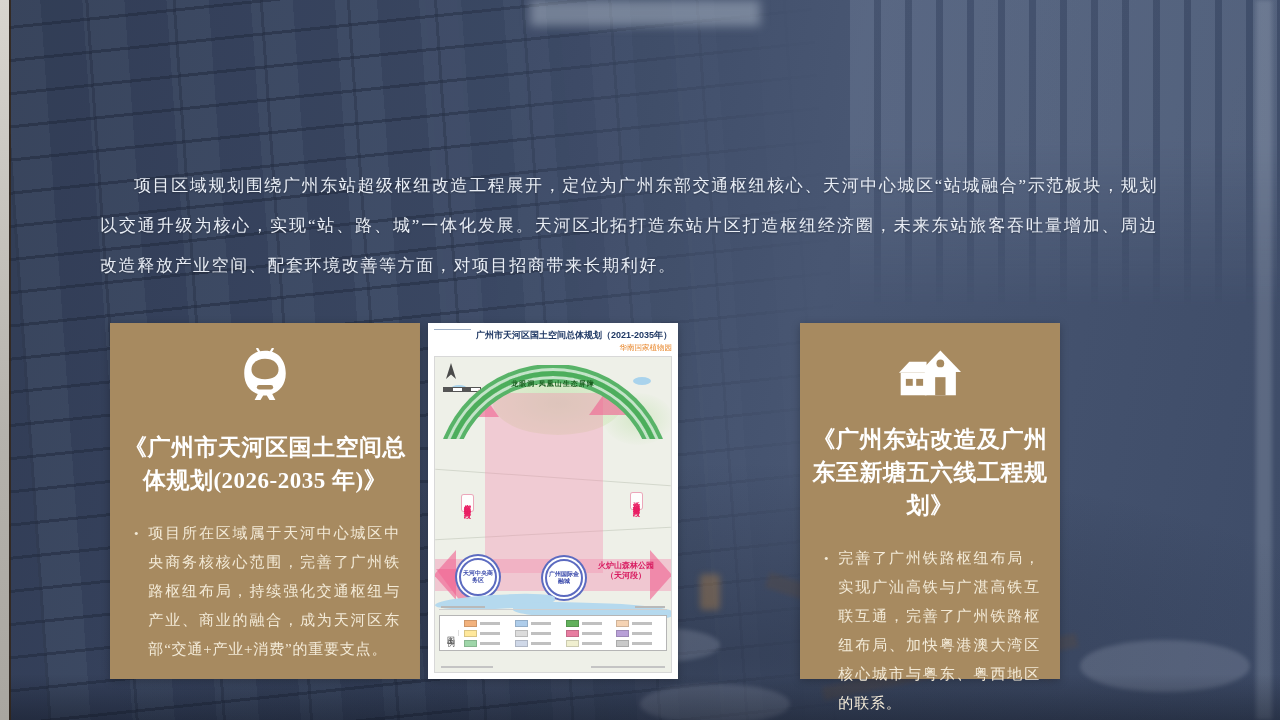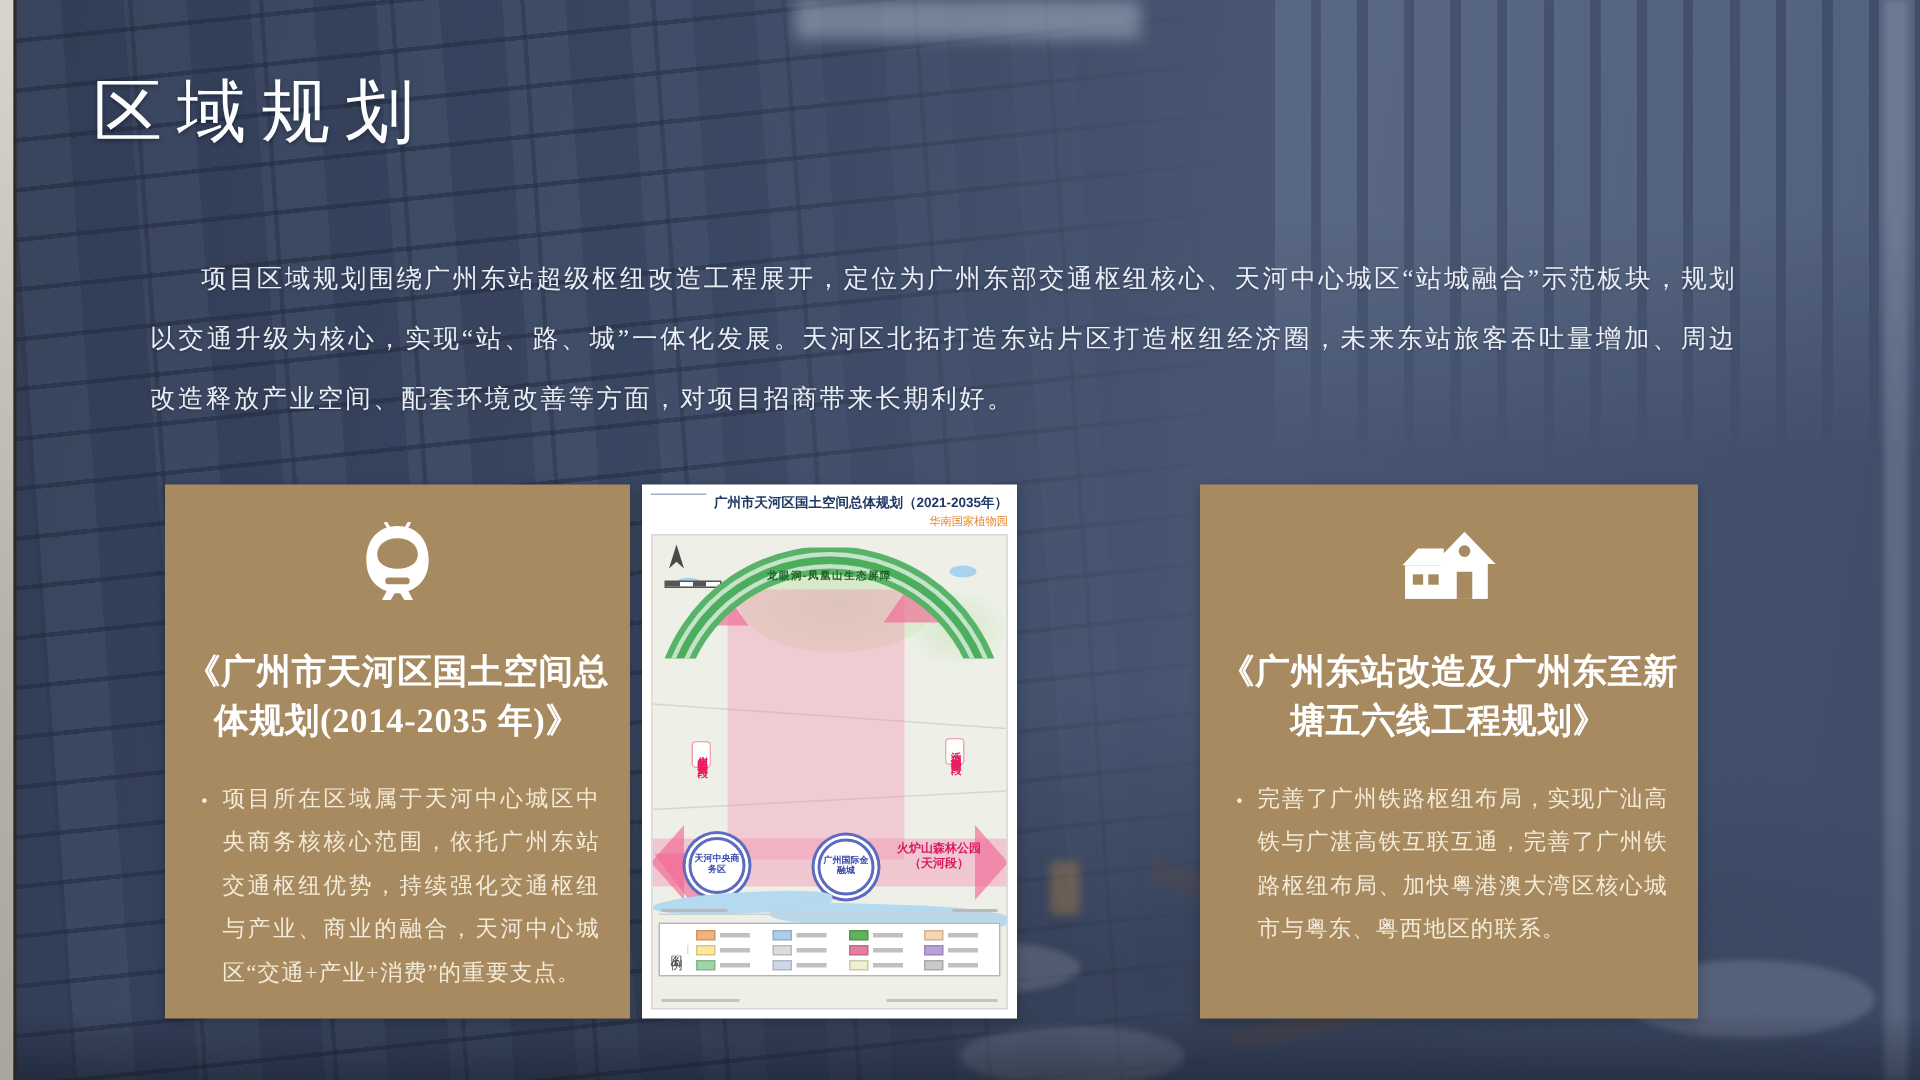--- a/index.html
+++ b/index.html
@@ -31,21 +31,21 @@
   .left-strip{position:absolute;left:0;top:0;width:9px;height:720px;background:linear-gradient(180deg,#d8d5cf,#b5b2ac 60%,#a9a6a0);}
   .left-line{position:absolute;left:9px;top:0;width:2px;height:720px;background:rgba(50,36,22,.8);}
 
   
   .page-title{position:absolute;left:62px;top:44px;margin:0;color:#fcfdff;font-size:46px;font-weight:400;letter-spacing:10px;text-shadow:0 1px 3px rgba(0,0,0,.35);}
   .intro{position:absolute;left:100px;top:166px;width:1058px;margin:0;color:#e9eef6;font-size:17px;line-height:40px;letter-spacing:1.6px;text-indent:2em;text-align:justify;text-shadow:0 1px 2px rgba(0,0,0,.3);}
 
   
   .card{position:absolute;top:323px;height:356px;background:#a78a60;box-shadow:0 2px 8px rgba(0,0,0,.25);display:flex;flex-direction:column;align-items:center;box-sizing:border-box;}
   .card-left{left:110px;width:310px;}
-  .card-right{left:800px;width:332px;}
+  .card-right{left:800px;width:260px;}
   .icon-wrap{margin-top:24px;height:58px;display:flex;align-items:center;justify-content:center;}
   .card-title{margin:26px 10px 0;color:#ffffff;font-size:23px;line-height:33px;font-weight:600;text-align:center;letter-spacing:.5px;}
   .bullet{display:flex;gap:9px;margin:22px 20px 0 24px;color:#f3ead7;font-size:15px;line-height:29px;letter-spacing:.8px;text-align:justify;}
   .bullet .dot{flex:0 0 auto;font-size:13px;line-height:29px;color:#f3ead7;}
 
   
   .map-card{position:absolute;left:428px;top:323px;width:250px;height:356px;background:#ffffff;box-sizing:border-box;padding:6px;display:flex;flex-direction:column;font-family:"Liberation Sans","DejaVu Sans",sans-serif;box-shadow:0 2px 8px rgba(0,0,0,.25);}
   .map-title-row{display:flex;align-items:flex-start;justify-content:flex-end;gap:5px;}
   .map-title-row .rule{flex:1;height:1px;background:#9fb0c6;}
   .map-title{color:#1f3864;font-size:9px;font-weight:700;white-space:nowrap;}
@@ -117,36 +117,35 @@
   <div class="plate" style="left:850px;top:592px;width:130px;height:40px;"></div>
   <div class="plate" style="left:1080px;top:640px;width:170px;height:52px;"></div>
   <div class="plate" style="left:640px;top:684px;width:150px;height:40px;"></div>
   <div class="wood" style="left:760px;top:618px;width:300px;height:16px;transform:rotate(18deg);"></div>
   <div class="wood" style="left:820px;top:660px;width:260px;height:14px;transform:rotate(-12deg);"></div>
   <div class="oj" style="left:700px;top:574px;width:20px;height:36px;"></div>
   <div class="bottom-shade"></div>
   <div class="left-strip"></div>
   <div class="left-line"></div>
 
-  <h1 class="page-title">区域规划</h1>
   <p class="intro">项目区域规划围绕广州东站超级枢纽改造工程展开，定位为广州东部交通枢纽核心、天河中心城区“站城融合”示范板块，规划以交通升级为核心，实现“站、路、城”一体化发展。天河区北拓打造东站片区打造枢纽经济圈，未来东站旅客吞吐量增加、周边改造释放产业空间、配套环境改善等方面，对项目招商带来长期利好。</p>
 
   <section class="card card-left">
     <div class="icon-wrap">
       <svg width="58" height="56" viewBox="0 0 64 62" aria-hidden="true">
         <path d="M26 5 L23 0 M38 5 L41 0" stroke="#ffffff" stroke-width="2.5"></path>
         <path d="M32 3 C17 3 9 14 9 28 C9 41 16 48 24 51 L20.5 57.5 L27 57.5 L30 52.5 L34 52.5 L37 57.5 L43.5 57.5 L40 51 C48 48 55 41 55 28 C55 14 47 3 32 3 Z" fill="#ffffff"></path>
         <path d="M32 12 C23 12 17 17.2 17 24 C17 30.4 23 34.5 32 34.5 C41 34.5 47 30.4 47 24 C47 17.2 41 12 32 12 Z" fill="#a78a60"></path>
         <rect x="23" y="41" width="18" height="5" rx="2.5" fill="#a78a60"></rect>
       </svg>
     </div>
-    <h2 class="card-title">《广州市天河区国土空间总体规划(2014-2035 年)》</h2>
+    <h2 class="card-title">《广州市天河区国土空间总体规划(2026-2035 年)》</h2>
     <div class="bullet">
       <span class="dot">•</span>
-      <span>项目所在区域属于天河中心城区中央商务核核心范围，依托广州东站交通枢纽优势，持续强化交通枢纽与产业、商业的融合，天河中心城区“交通+产业+消费”的重要支点。</span>
+      <span>项目所在区域属于天河中心城区中央商务核核心范围，完善了广州铁路枢纽布局，持续强化交通枢纽与产业、商业的融合，成为天河区东部“交通+产业+消费”的重要支点。</span>
     </div>
   </section>
 
   <section class="map-card">
     <div class="map-title-row">
       <span class="rule"></span>
       <span class="map-title">广州市天河区国土空间总体规划（2021-2035年）</span>
     </div>
     <div class="map-subtitle">华南国家植物园</div>
 

